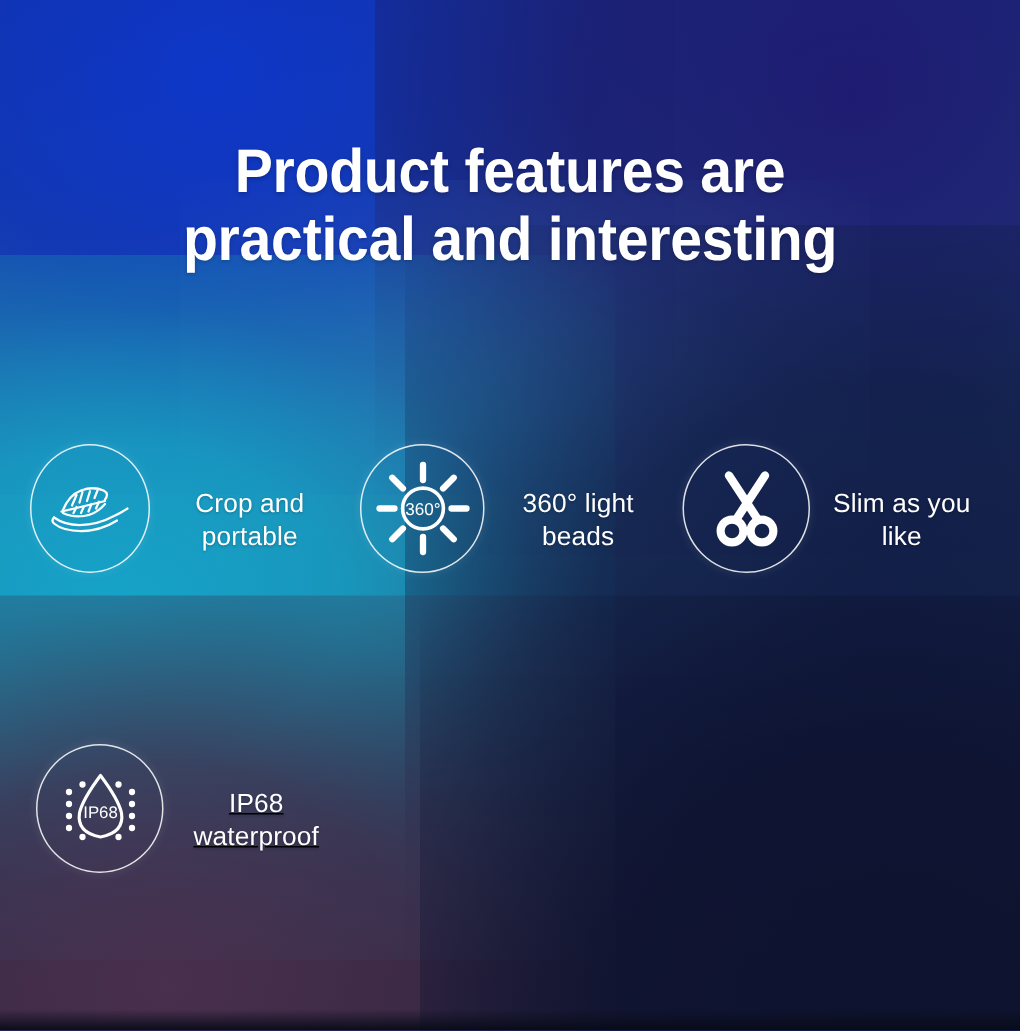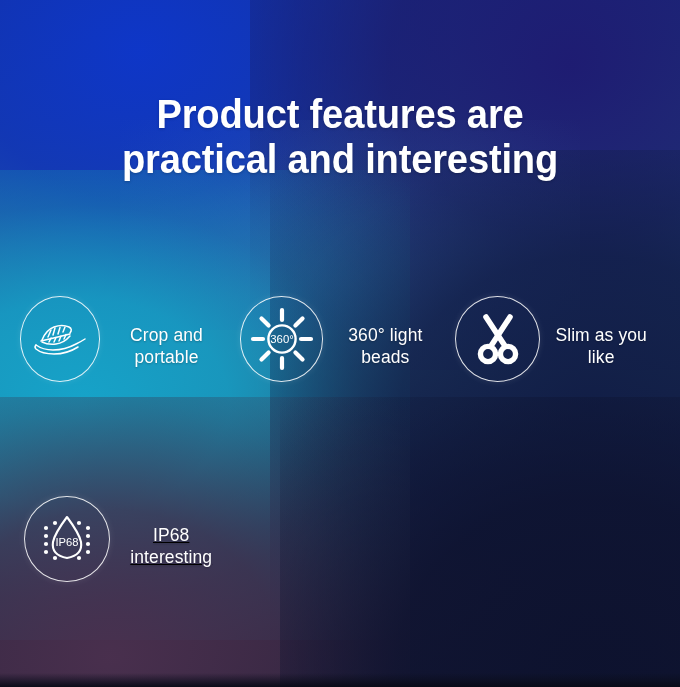--- a/index.html
+++ b/index.html
@@ -323,18 +323,18 @@
                 <circle cx="52" cy="17" r="2.1"></circle>
                 <circle cx="52" cy="25" r="2.1"></circle>
                 <circle cx="52" cy="33" r="2.1"></circle>
                 <circle cx="52" cy="41" r="2.1"></circle>
                 <circle cx="43" cy="12" r="2.1"></circle>
                 <circle cx="43" cy="47" r="2.1"></circle>
               </g>
             </svg>
           </span>
         </div>
-        <div class="feature-label">IP68 interesting</div>
+        <div class="feature-label">IP68 waterproof</div>
       </div>
 
     </div>
   </div>
 </div>
 
 </body></html>

